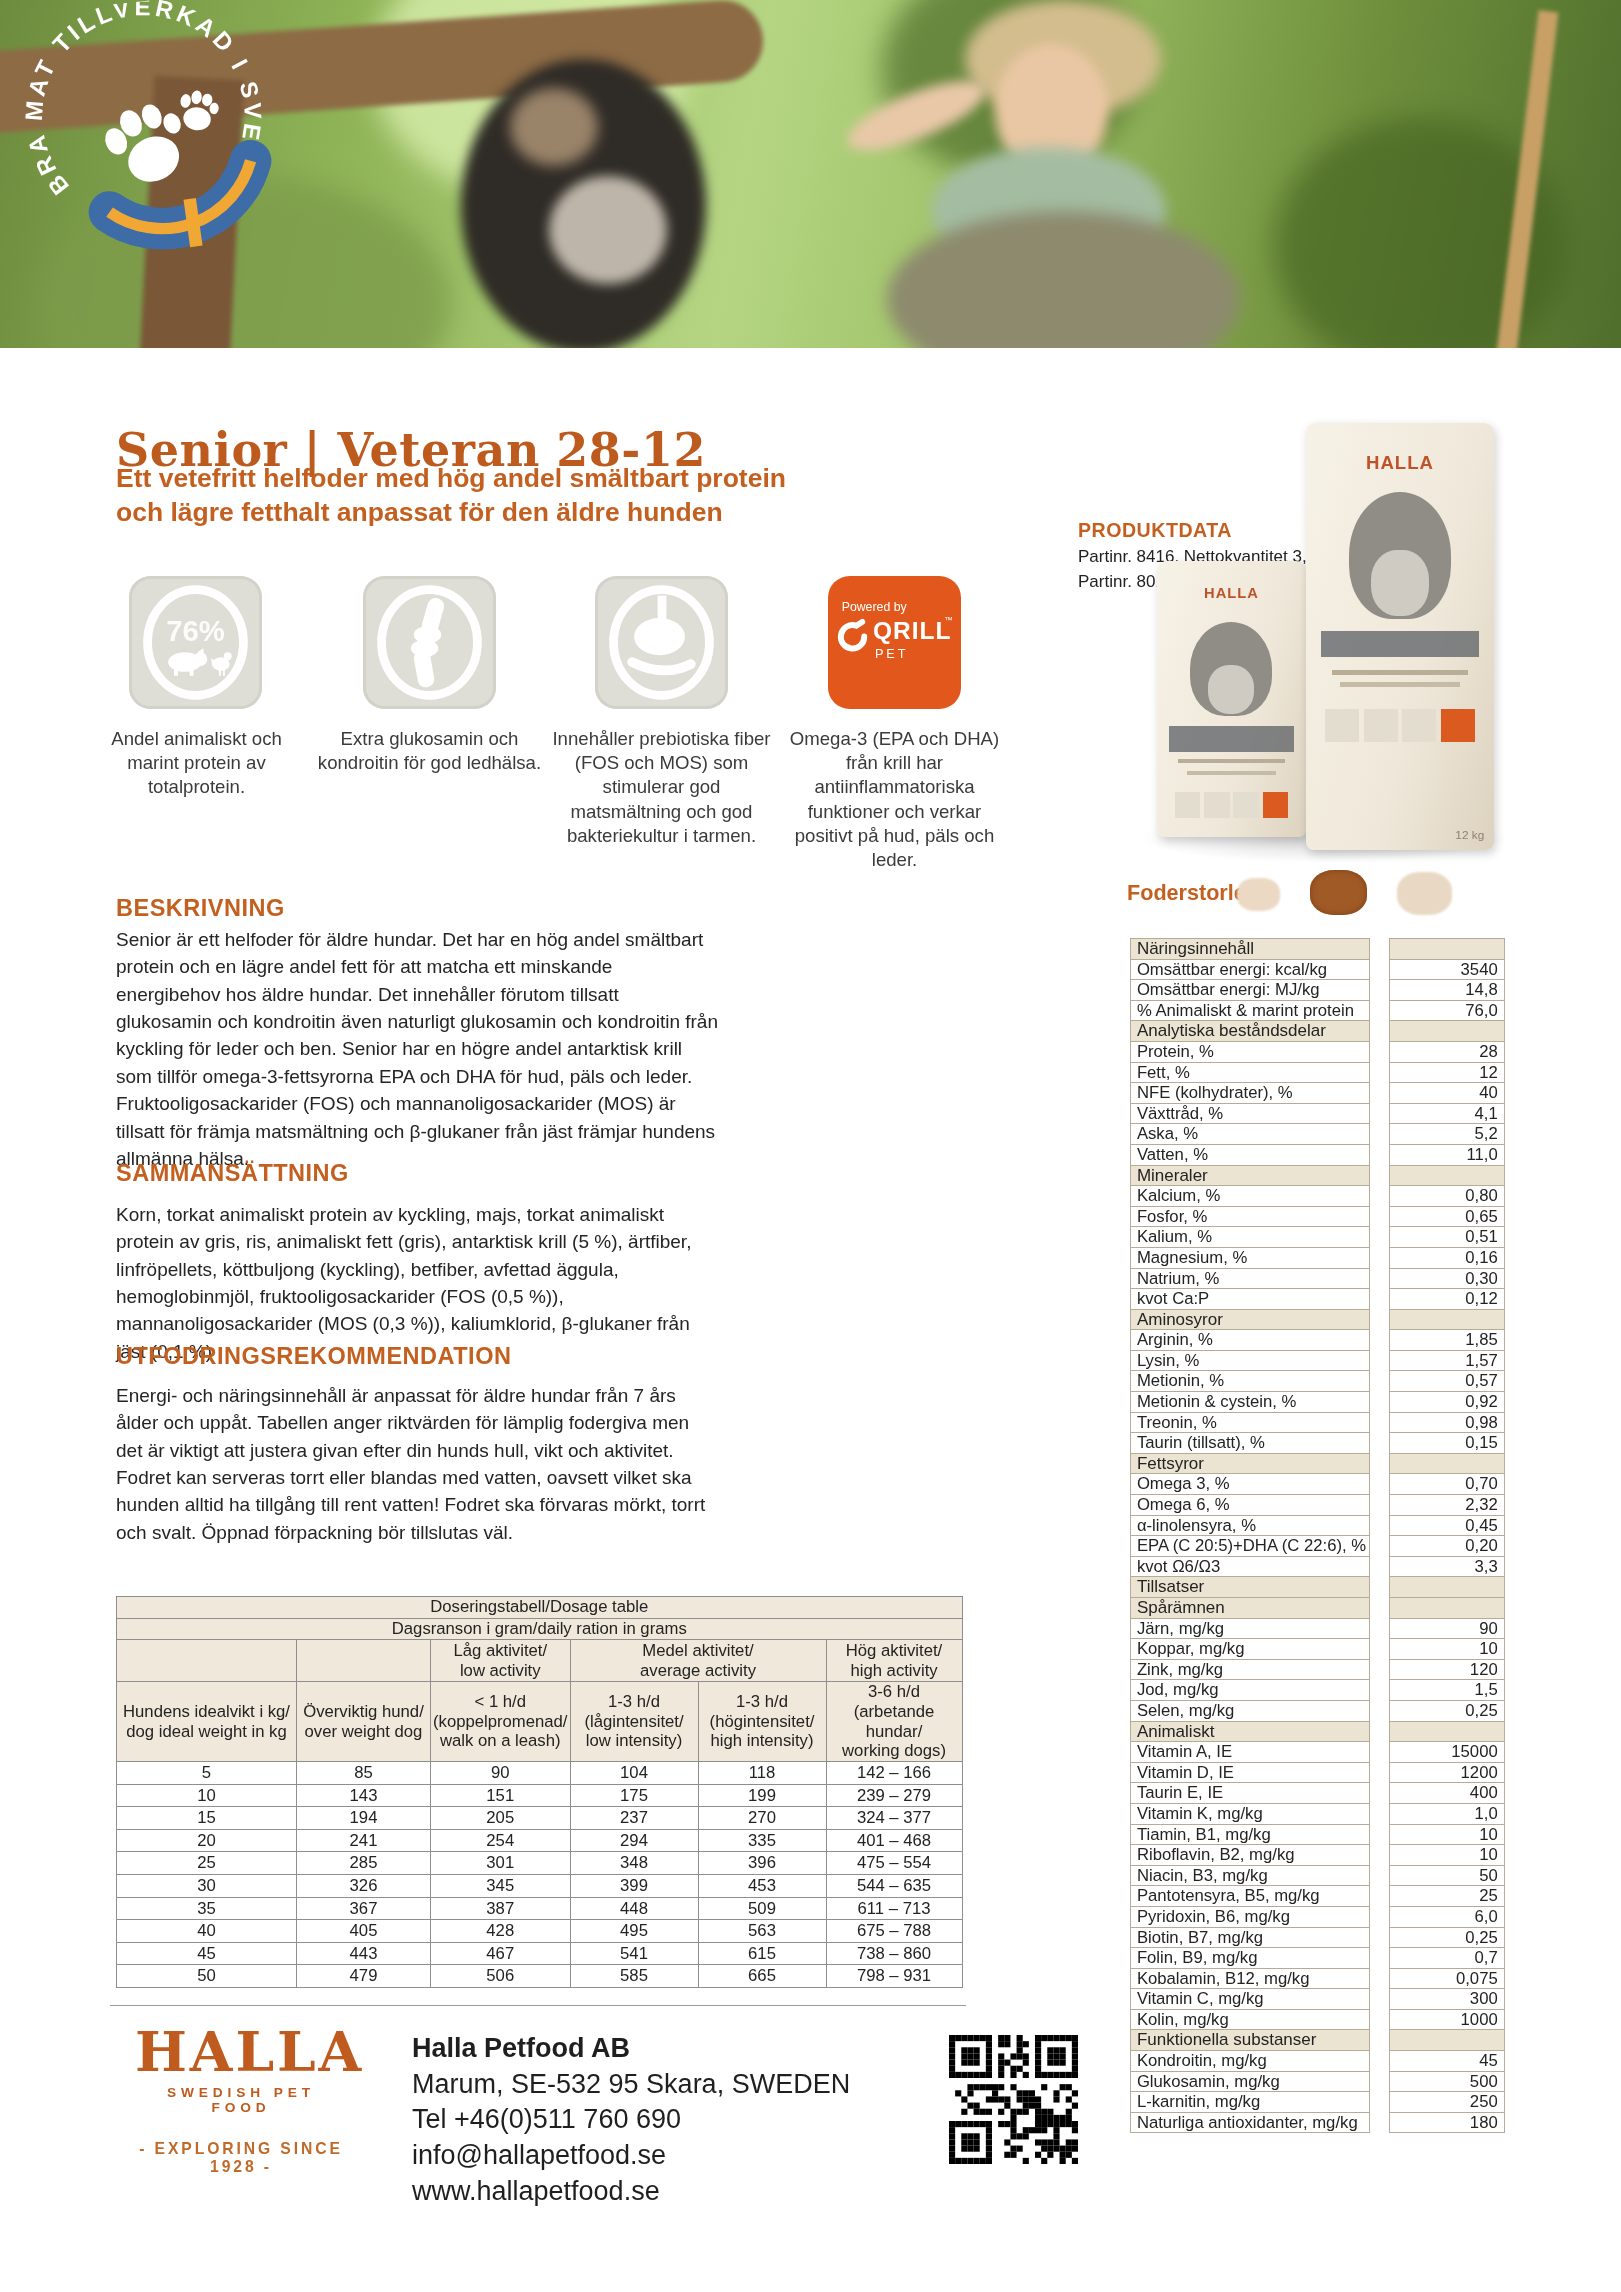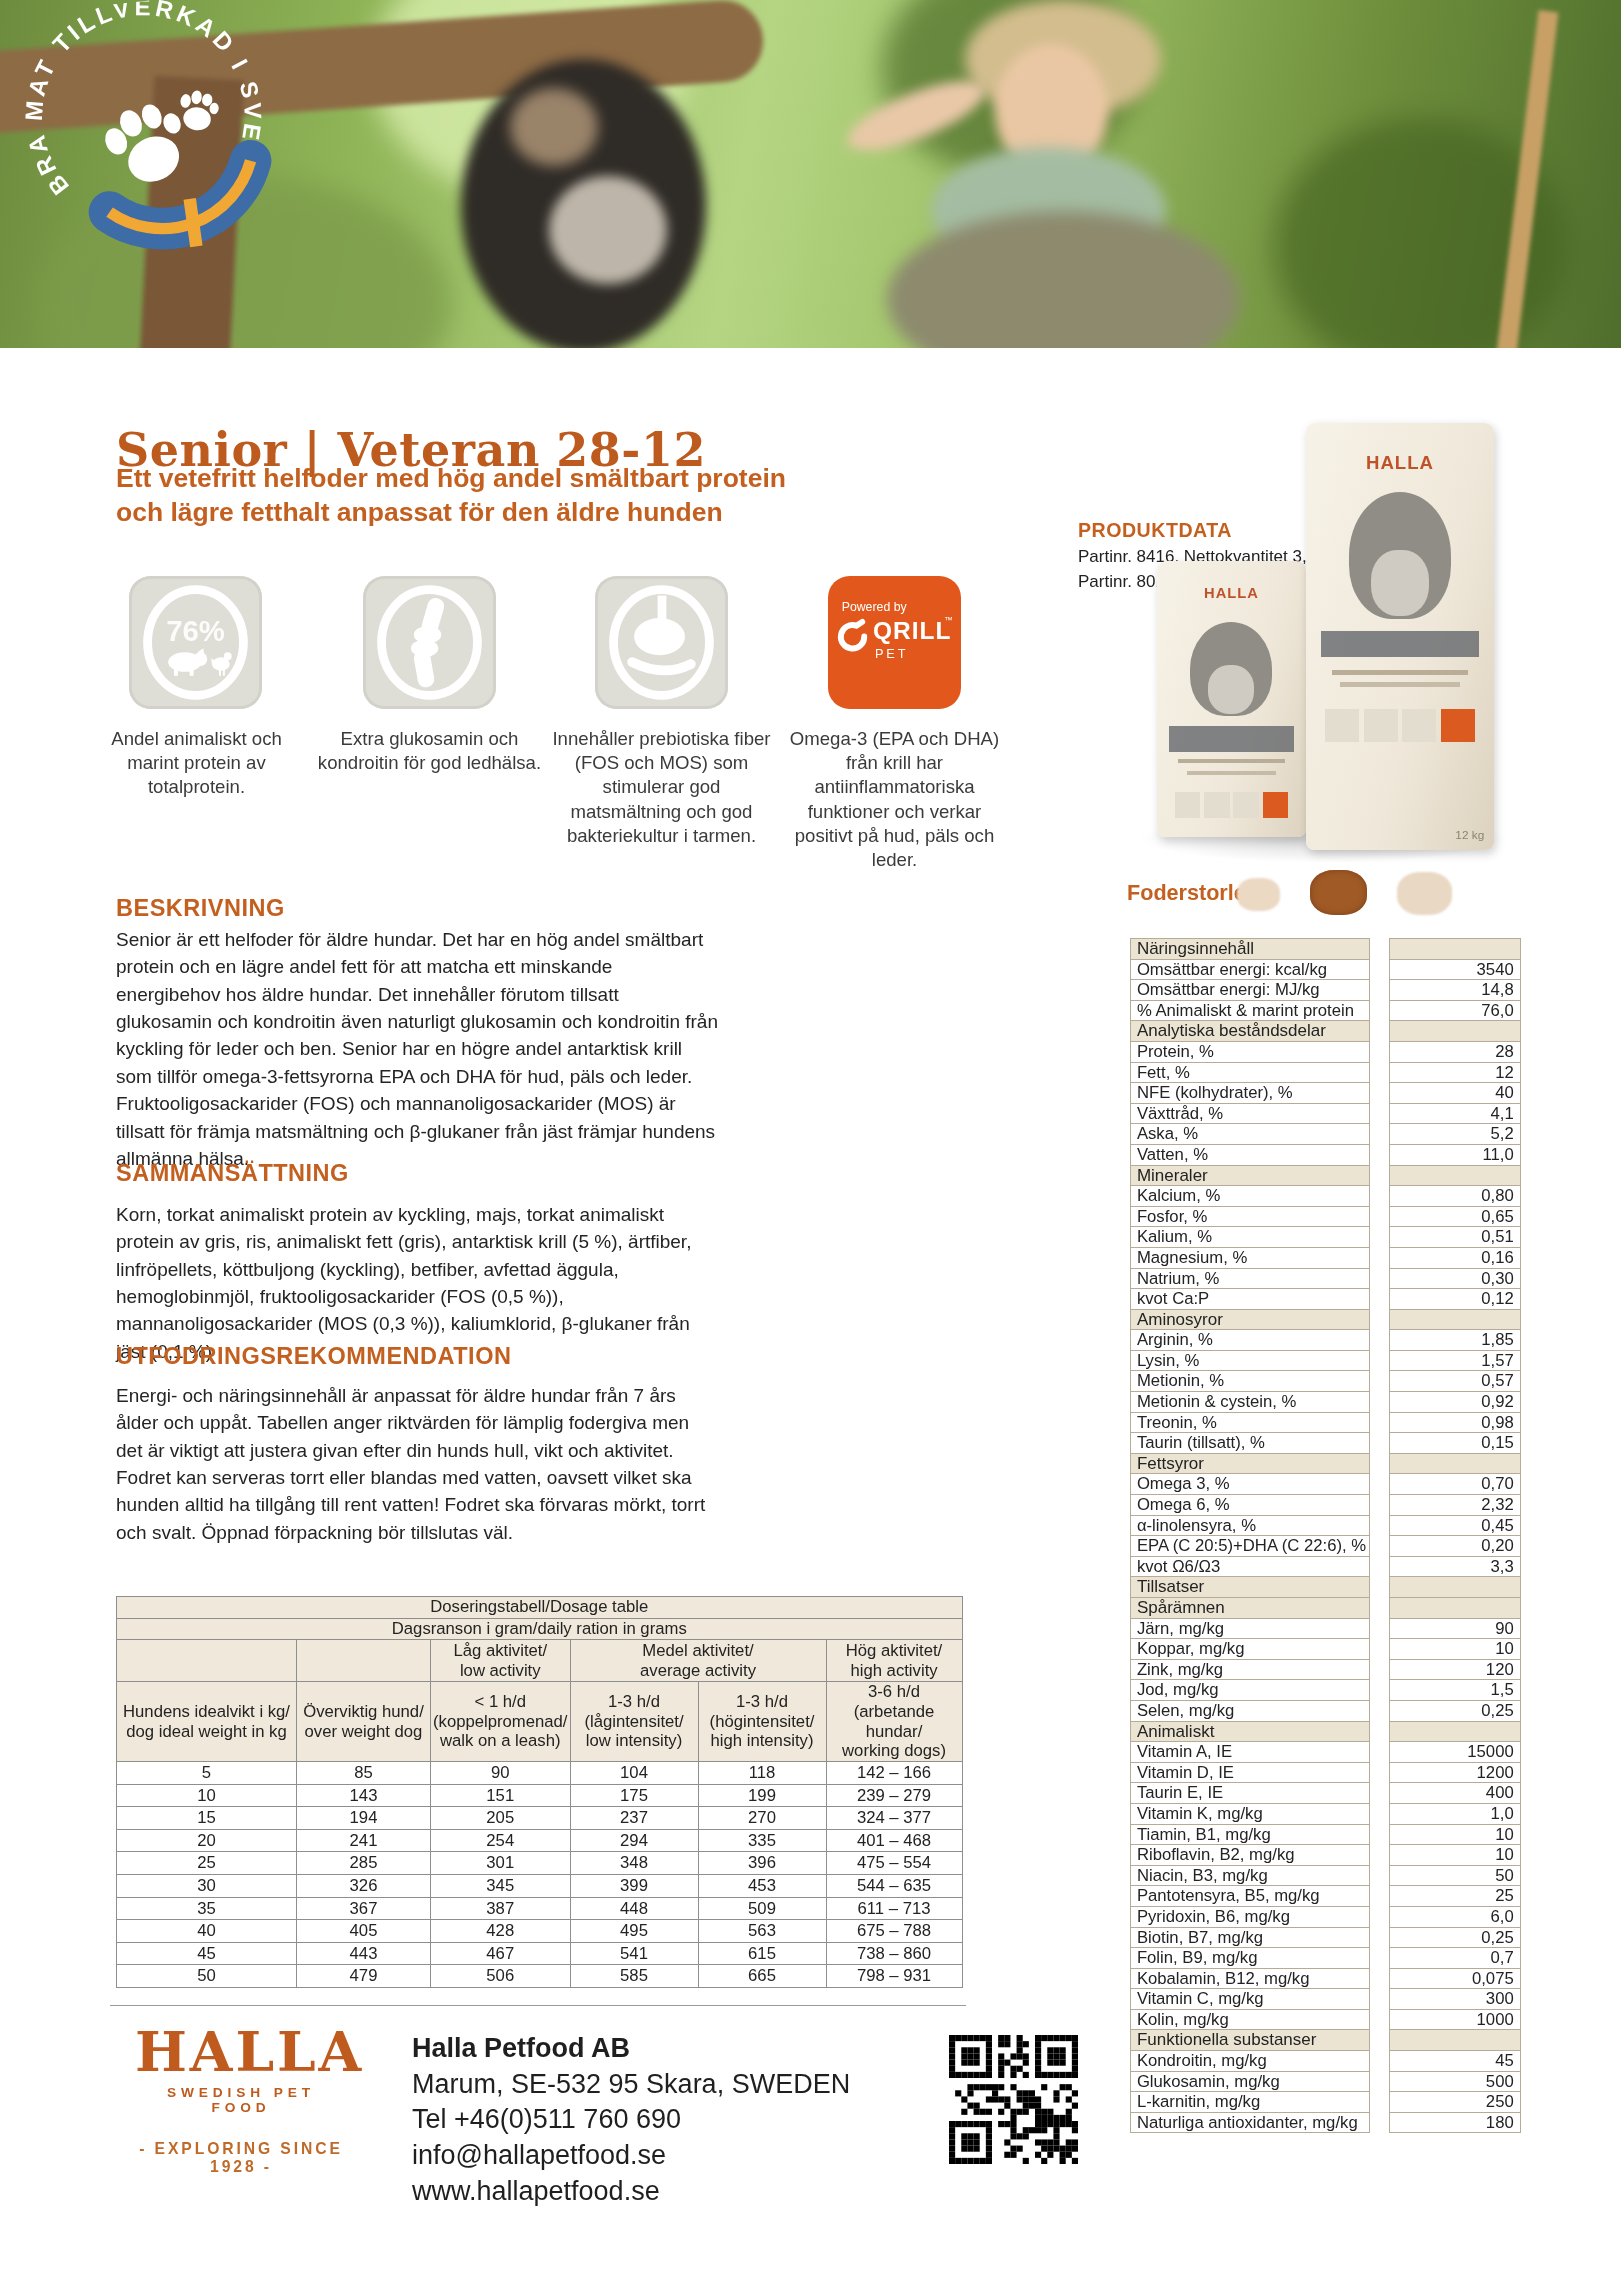--- a/index.html
+++ b/index.html
@@ -68,21 +68,21 @@
   #dosage td.gh{height:41px;}
   #dosage td.ch{height:65px;}
 
   
   #nutrition{position:absolute;left:1130px;top:939px;}
   .nrow{display:flex;}
   .nl,.nv{box-sizing:border-box;height:21.6px;border:1px solid #b5ab97;margin-top:-1px;
           font-size:16.7px;line-height:19.6px;background:#fff;overflow:hidden;white-space:nowrap;}
   .nl{width:240px;padding:0 0 0 5.9px;}
   .ngap{width:18.6px;}
-  .nv{width:132px;text-align:right;padding:0 5.9px 0 0;}
+  .nv{width:116px;text-align:right;padding:0 5.9px 0 0;}
   .nrow.h .nl,.nrow.h .nv{background:#ece4d2;font-size:17px;}
 
   
   .fdiv{position:absolute;left:110px;top:2005px;width:856px;height:0;border-top:1.5px solid #9a9a9a;}
   .logo{position:absolute;left:135px;top:2023px;width:212px;text-align:center;color:#bf5b1e;}
   .logo .word{font-family:"DejaVu Serif", serif;font-weight:bold;font-size:55px;letter-spacing:2.9px;line-height:1.05;}
   .logo .sub{font-size:13.7px;font-weight:bold;letter-spacing:4.9px;margin-top:3.9px;}
   .logo .tag{font-size:15.7px;font-weight:bold;letter-spacing:2.9px;margin-top:25.5px;color:#c06a2a;}
   .contact{position:absolute;left:412px;top:2031px;font-size:27px;line-height:1.32;color:#1f1f1f;}
   .contact .co{font-weight:bold;}

